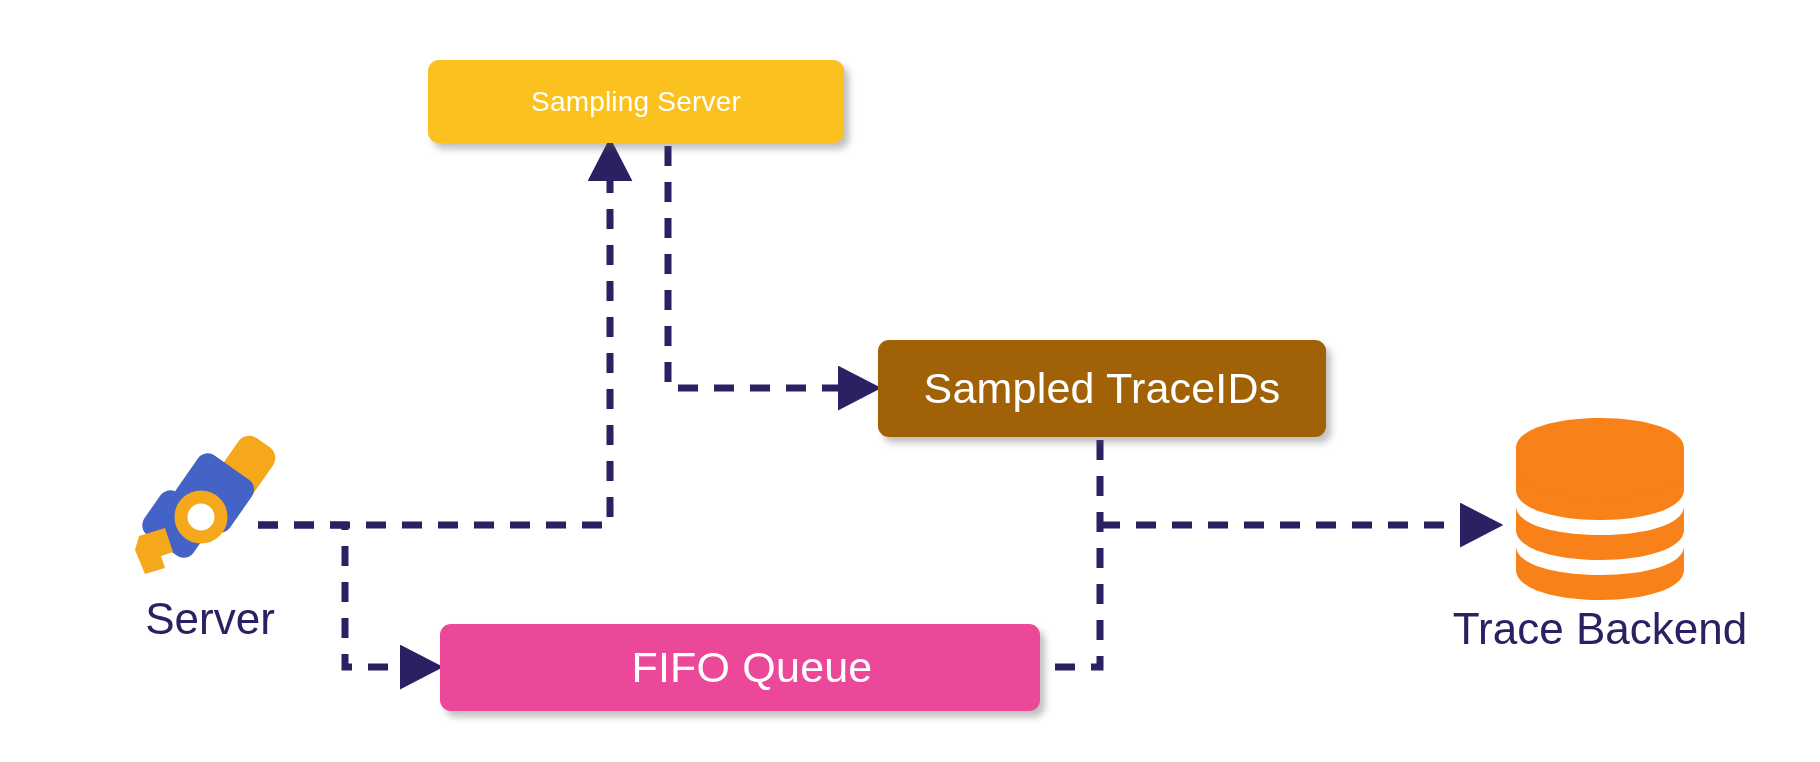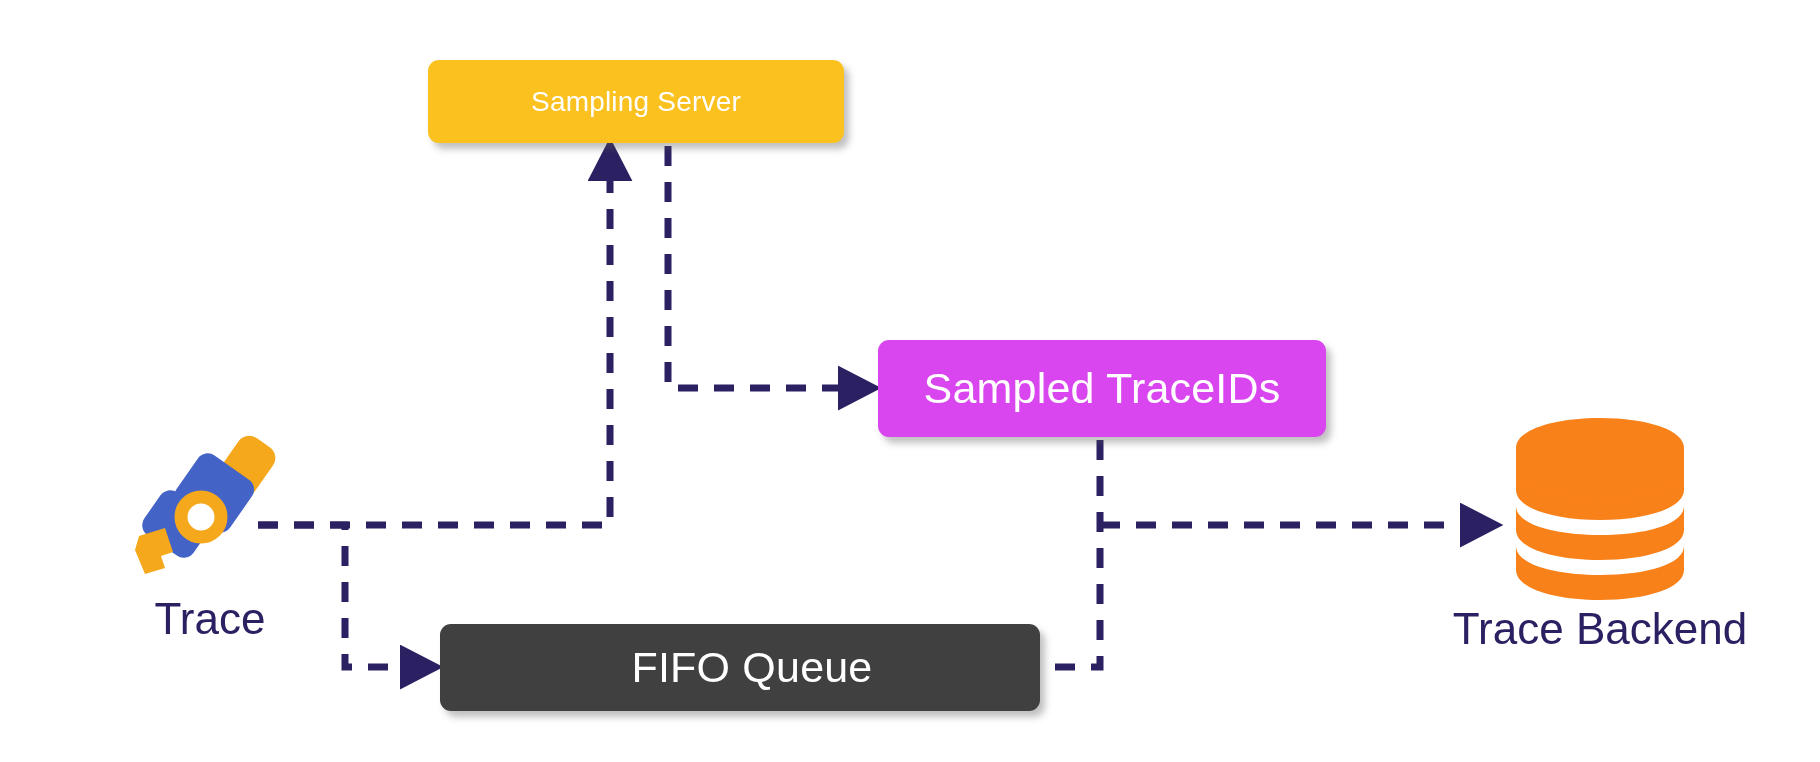--- a/index.html
+++ b/index.html
@@ -120,32 +120,32 @@
       <rect x="56" y="30" width="66" height="62" rx="12" ry="12" fill="#4363C6" transform="rotate(35 89 61)"></rect>
 
       <rect x="22" y="66" width="60" height="52" rx="12" ry="12" fill="#4363C6" transform="rotate(35 52 92)"></rect>
 
       <path d="M14 104 L40 96 L48 120 L36 124 L40 136 L20 142 L10 118 Z" fill="#F5A81C"></path>
 
       <circle cx="76" cy="85" r="25" fill="#ffffff"></circle>
 
       <circle cx="76" cy="85" r="20" fill="none" stroke="#F5A81C" stroke-width="13"></circle>
     </svg>
-    <div id="agent-label" class="icon-label">Trace</div>
+    <div id="agent-label" class="icon-label">Server</div>
   </div>
 
   <div class="node-box" id="node-sampling-server" style="background:#FBC11F;">
     <span>Sampling Server</span>
   </div>
 
-  <div class="node-box" id="node-sampled-traceids" style="background:#d946ef;justify-content:center;">
+  <div class="node-box" id="node-sampled-traceids" style="background:#a16207;justify-content:center;">
     <span>Sampled TraceIDs</span>
   </div>
 
-  <div class="node-box" id="node-fifo-queue" style="background:#404040;padding-left:24px;">
+  <div class="node-box" id="node-fifo-queue" style="background:#ec4899;padding-left:24px;">
     <span>FIFO Queue</span>
   </div>
 
   <div class="icon-node" id="node-trace-backend">
     <svg class="icon-glyph" width="176" height="186" viewBox="0 0 176 186" xmlns="http://www.w3.org/2000/svg">
       <g fill="#F98119">
 
         <path d="M4 128 C4 128 4 152 4 152 C4 170 41 182 88 182 C135 182 172 170 172 152
                  L172 128 C172 146 135 157 88 157 C41 157 4 146 4 128 Z"></path>
 

